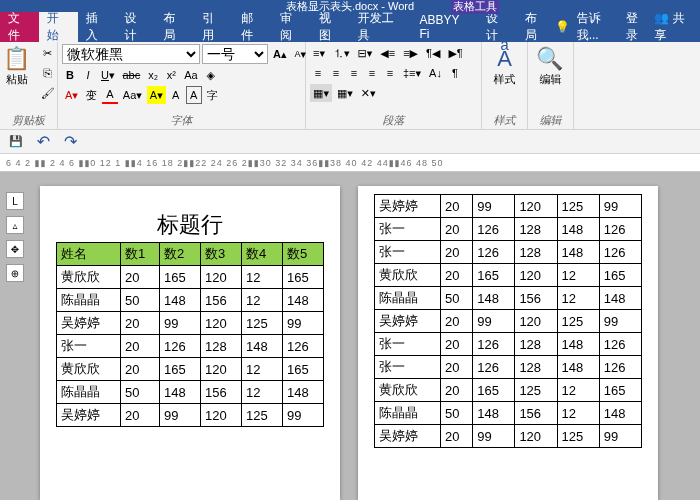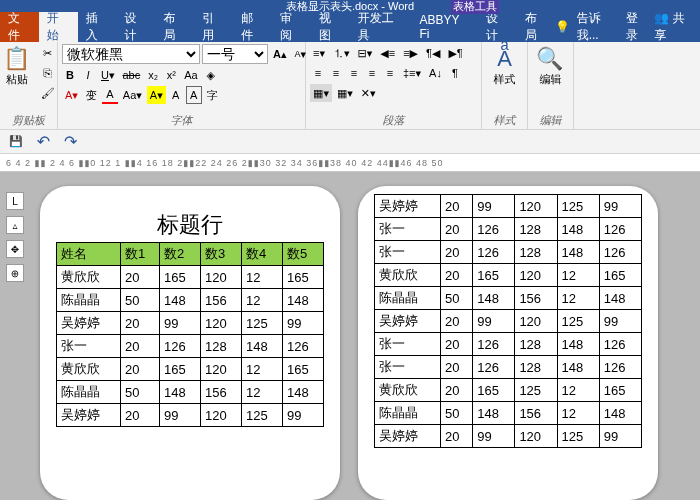--- a/index.html
+++ b/index.html
@@ -3,38 +3,38 @@
 <meta charset="utf-8">
 <style>
 * { margin: 0; padding: 0; box-sizing: border-box; }
 body { font-family: "Microsoft YaHei", sans-serif; font-size: 12px; background: #e6e6e6; overflow: hidden; width: 700px; height: 500px; }
 .titlebar { background: #2b579a; color: white; height: 12px; display: flex; align-items: center; font-size: 11px; }
 .titlebar .fname { margin: 2px auto; }
 .ctx-tab { background: #4e3aa3; color: white; padding: 0 2px; position: absolute; left: 451px; font-size: 11px; }
 .tabs { background: #2b579a; display: flex; align-items: center; height: 30px; color: white; font-size: 12px; }
 .tab { padding: 0 8px; height: 30px; display: flex; align-items: center; cursor: pointer; }
 .tab.active { background: #f3f3f3; color: #2b579a; }
-.tab.file { background: #c2410c; }
+.tab.file { background: #be185d; }
 .tabs .right { margin-left: auto; display: flex; align-items: center; gap: 6px; padding-right: 6px; }
 .ribbon { background: #f3f3f3; border-bottom: 1px solid #d4d4d4; display: flex; height: 88px; }
 .group { border-right: 1px solid #d4d4d4; padding: 2px 4px 0 4px; display: flex; flex-direction: column; align-items: center; }
 .group-body { flex: 1; display: flex; align-items: flex-start; gap: 3px; }
 .group-label { font-size: 11px; color: #666; padding: 1px 0; text-align: center; width: 100%; border-top: 0; font-style: italic; }
 .vcol { display: flex; flex-direction: column; gap: 2px; }
 .btn { padding: 1px 3px; cursor: pointer; display: inline-flex; align-items: center; justify-content: center; min-width: 16px; height: 18px; font-size: 11px; }
 .bigbtn { display: flex; flex-direction: column; align-items: center; justify-content: center; padding: 2px 4px; cursor: pointer; font-size: 11px; }
 .bigbtn .icn { font-size: 22px; }
 select.fsel { font-size: 14px; border: 1px solid #ababab; background: white; }
 .row { display: flex; gap: 2px; align-items: center; }
 .qat { background: #f3f3f3; height: 24px; display: flex; align-items: center; gap: 8px; padding: 0 6px; border-bottom: 1px solid #d4d4d4; }
 .ruler { background: #fff; height: 18px; border-bottom: 1px solid #c7c7c7; font-size: 9px; color: #777; display: flex; align-items: center; padding-left: 6px; white-space: nowrap; overflow: hidden; letter-spacing: 1px; }
 .docarea { background: #b9b9b9; display: flex; gap: 18px; padding: 14px 14px 0 40px; height: 328px; position: relative; overflow: hidden; }
 .sidebuttons { position: absolute; left: 6px; top: 20px; display: flex; flex-direction: column; gap: 6px; }
 .sidebuttons div { width: 18px; height: 18px; background: #fff; border: 1px solid #999; display: flex; align-items: center; justify-content: center; font-size: 10px; cursor: pointer; }
-.page { background: #fff; box-shadow: 0 1px 4px rgba(0,0,0,.35); padding: 18px 16px; border-radius: 28px; }
+.page { background: #fff; box-shadow: 0 1px 4px rgba(0,0,0,.35); padding: 18px 16px; }
 .page.left { width: 300px; }
 .page.right { width: 300px; padding-top: 8px; }
 h1.title { text-align: center; font-size: 22px; font-weight: 400; margin: 6px 0 2px; }
 table.dt { border-collapse: collapse; width: 100%; font-size: 13px; }
 table.dt th, table.dt td { border: 1px solid #000; padding: 2px 4px; text-align: left; height: 22px; }
 table.dt th { background: #92d050; font-weight: 400; }
 </style>
 </head>
 <body>
 

